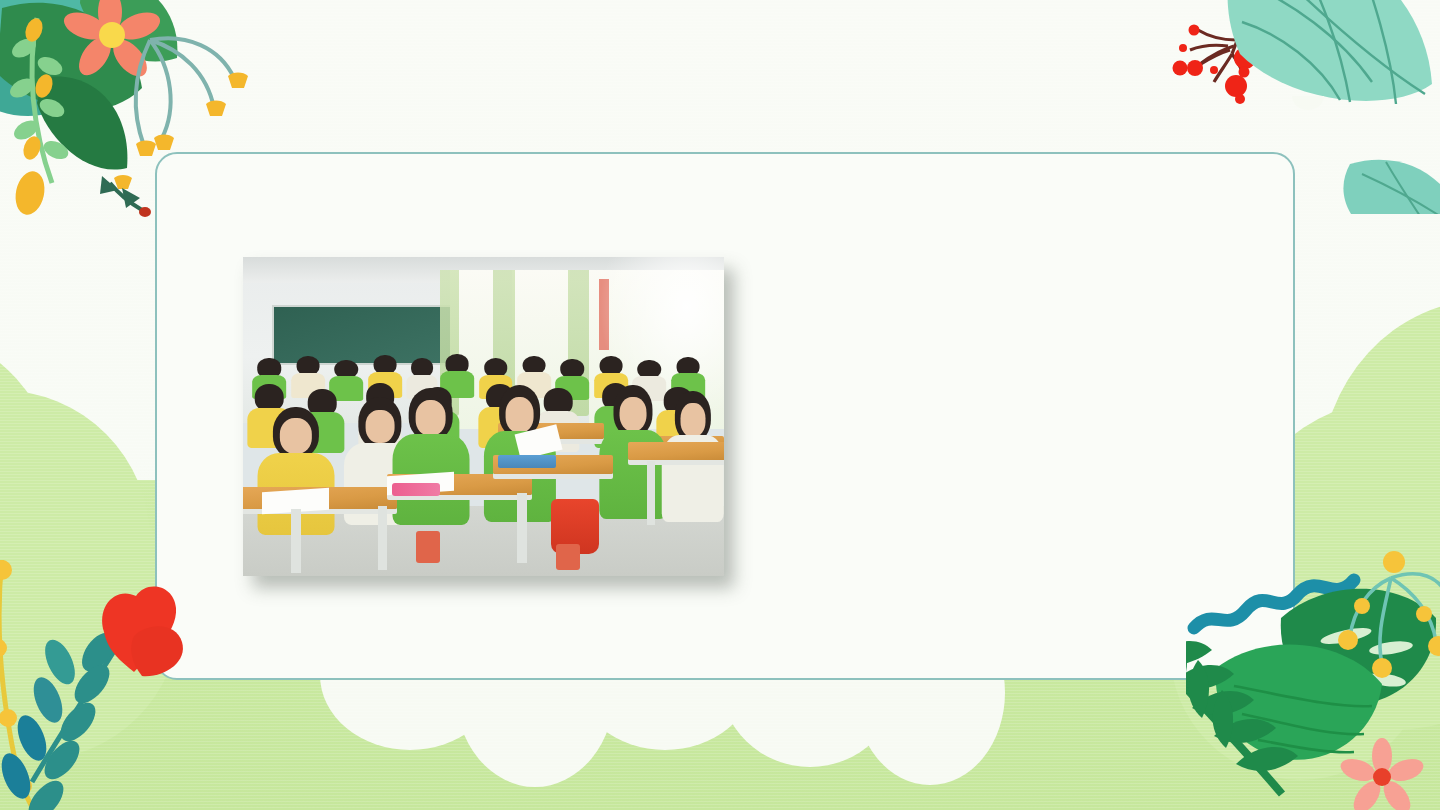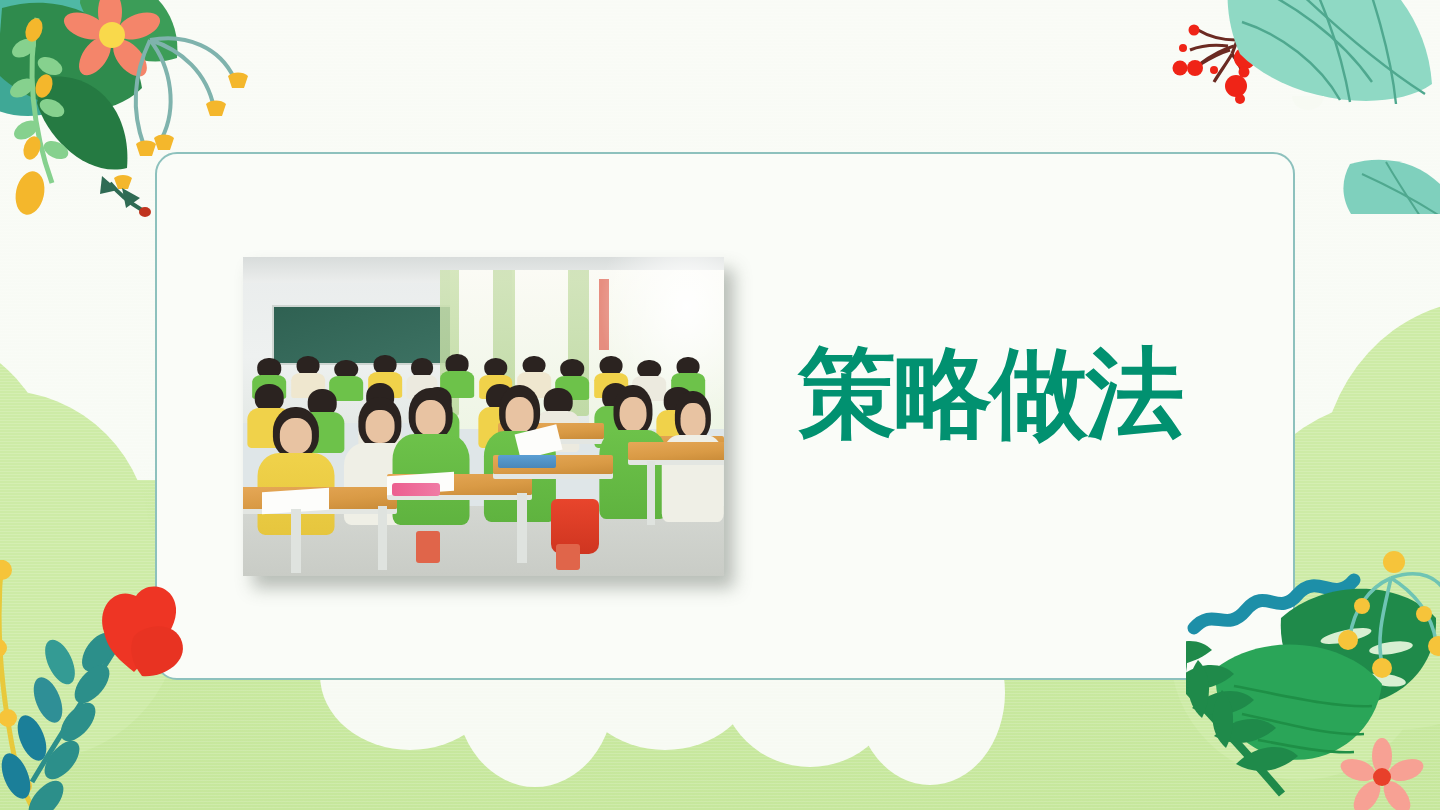--- a/index.html
+++ b/index.html
@@ -286,21 +286,20 @@
     <div class="ph" style="left:53%;top:62%;width:12%;height:4%;background:linear-gradient(180deg,#5a9fd4,#4a87b8);border-radius:2px;"></div>
     <div class="bag" style="left:64%;top:76%;width:10%;height:17%;"></div>
     <div class="chair" style="left:36%;top:86%;width:5%;height:10%;"></div>
     <div class="chair" style="left:65%;top:90%;width:5%;height:8%;"></div>
     <div class="desk-leg" style="left:10%;top:79%;width:2%;height:20%;"></div>
     <div class="desk-leg" style="left:28%;top:78%;width:2%;height:20%;"></div>
     <div class="desk-leg" style="left:57%;top:74%;width:2%;height:22%;"></div>
     <div class="desk-leg" style="left:84%;top:64%;width:1.6%;height:20%;"></div>
   </div>
 
-  <div id="title">策略做法</div>
 
   <svg id="deco-tl" class="deco" width="330" height="280" viewBox="0 0 330 280">
     <g>
       <path d="M-20,-10 C60,-20 120,20 130,70 C100,110 30,95 -10,60 Z" fill="#4fb8a5"></path>
       <path d="M-20,60 C40,55 80,80 95,120 C60,150 10,140 -20,110 Z" fill="#3fa896"></path>
     </g>
     <g>
       <path d="M20,30 C90,10 150,50 160,110 C120,150 50,130 15,95 Z" fill="#2f8b4d"></path>
       <path d="M60,100 C110,90 150,130 145,190 C105,200 65,160 55,125 Z" fill="#257a42"></path>
       <path d="M100,0 C160,-10 200,30 195,80 C150,95 110,60 98,25 Z" fill="#3c9d58"></path>

